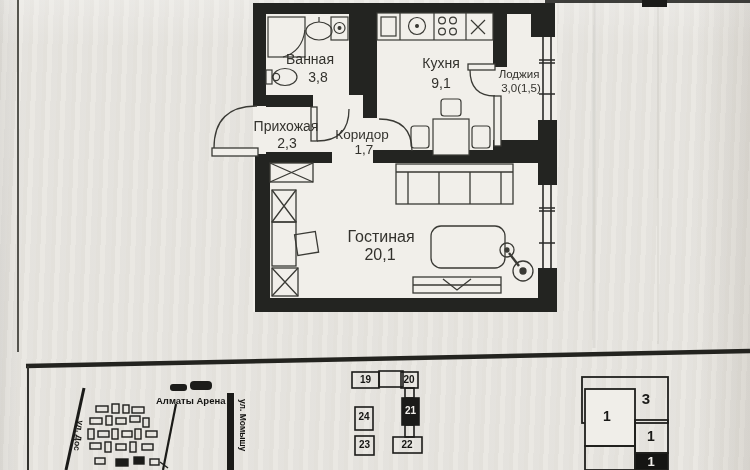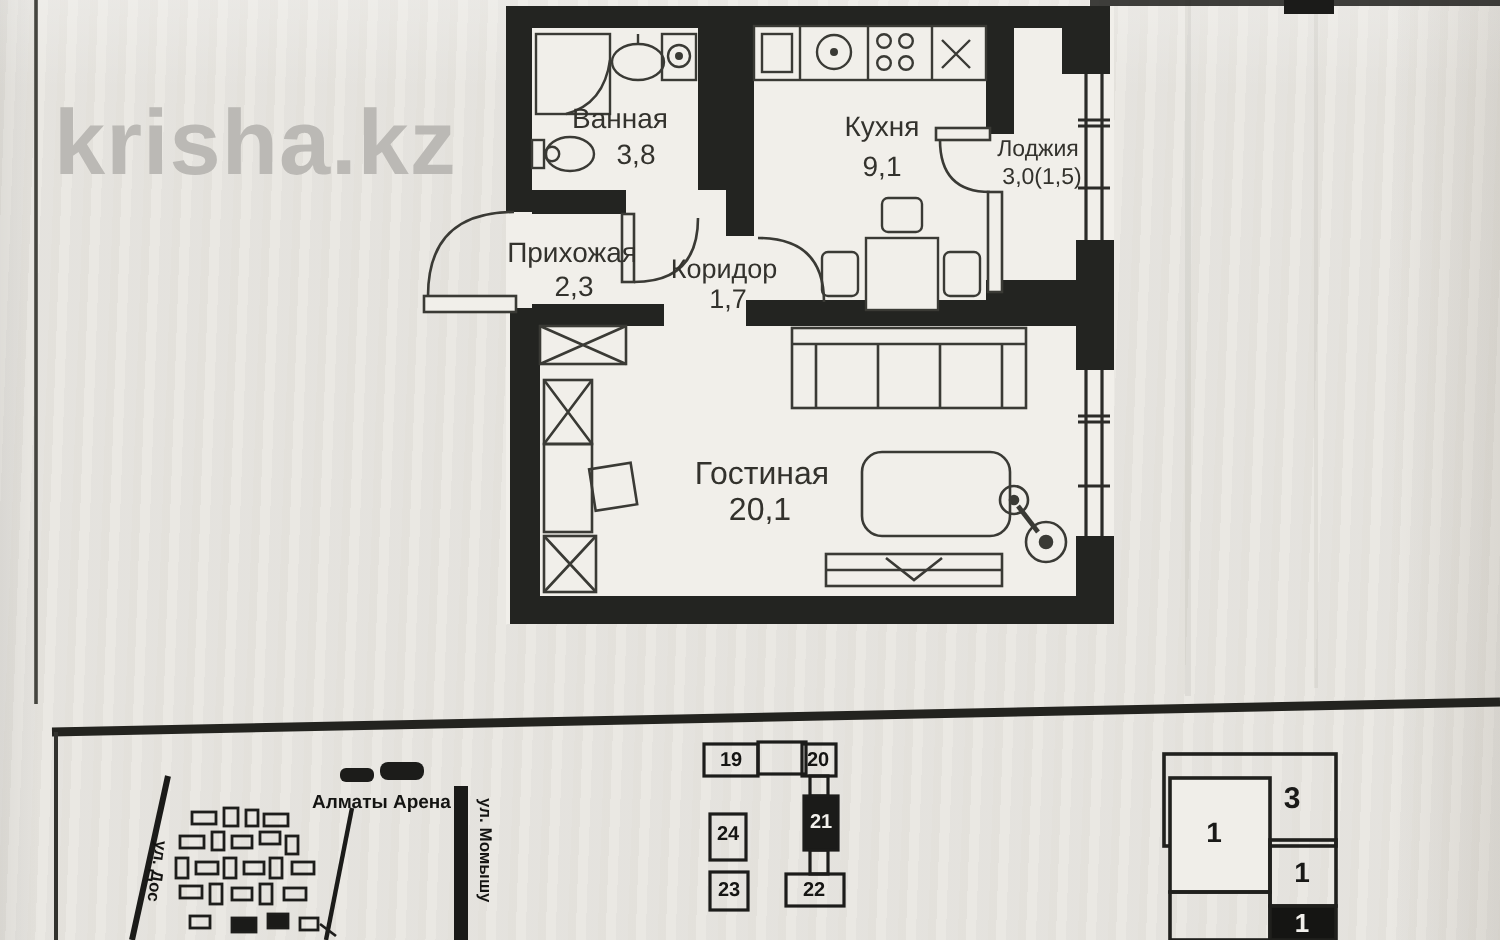--- a/index.html
+++ b/index.html
@@ -305,14 +305,13 @@
       <rect x="635" y="420" width="33" height="33"></rect>
       <text class="unum" x="651" y="441" text-anchor="middle" stroke="none">1</text>
     </g>
     <g>
       <rect x="635" y="453" width="33" height="17" fill="#151513"></rect>
       <text class="unum-w" x="651" y="466" text-anchor="middle" stroke="none">1</text>
     </g>
   </g>
 </svg>
 
-  <div class="wm-krisha">krisha.kz</div>
 </div>
 
 </body></html>

